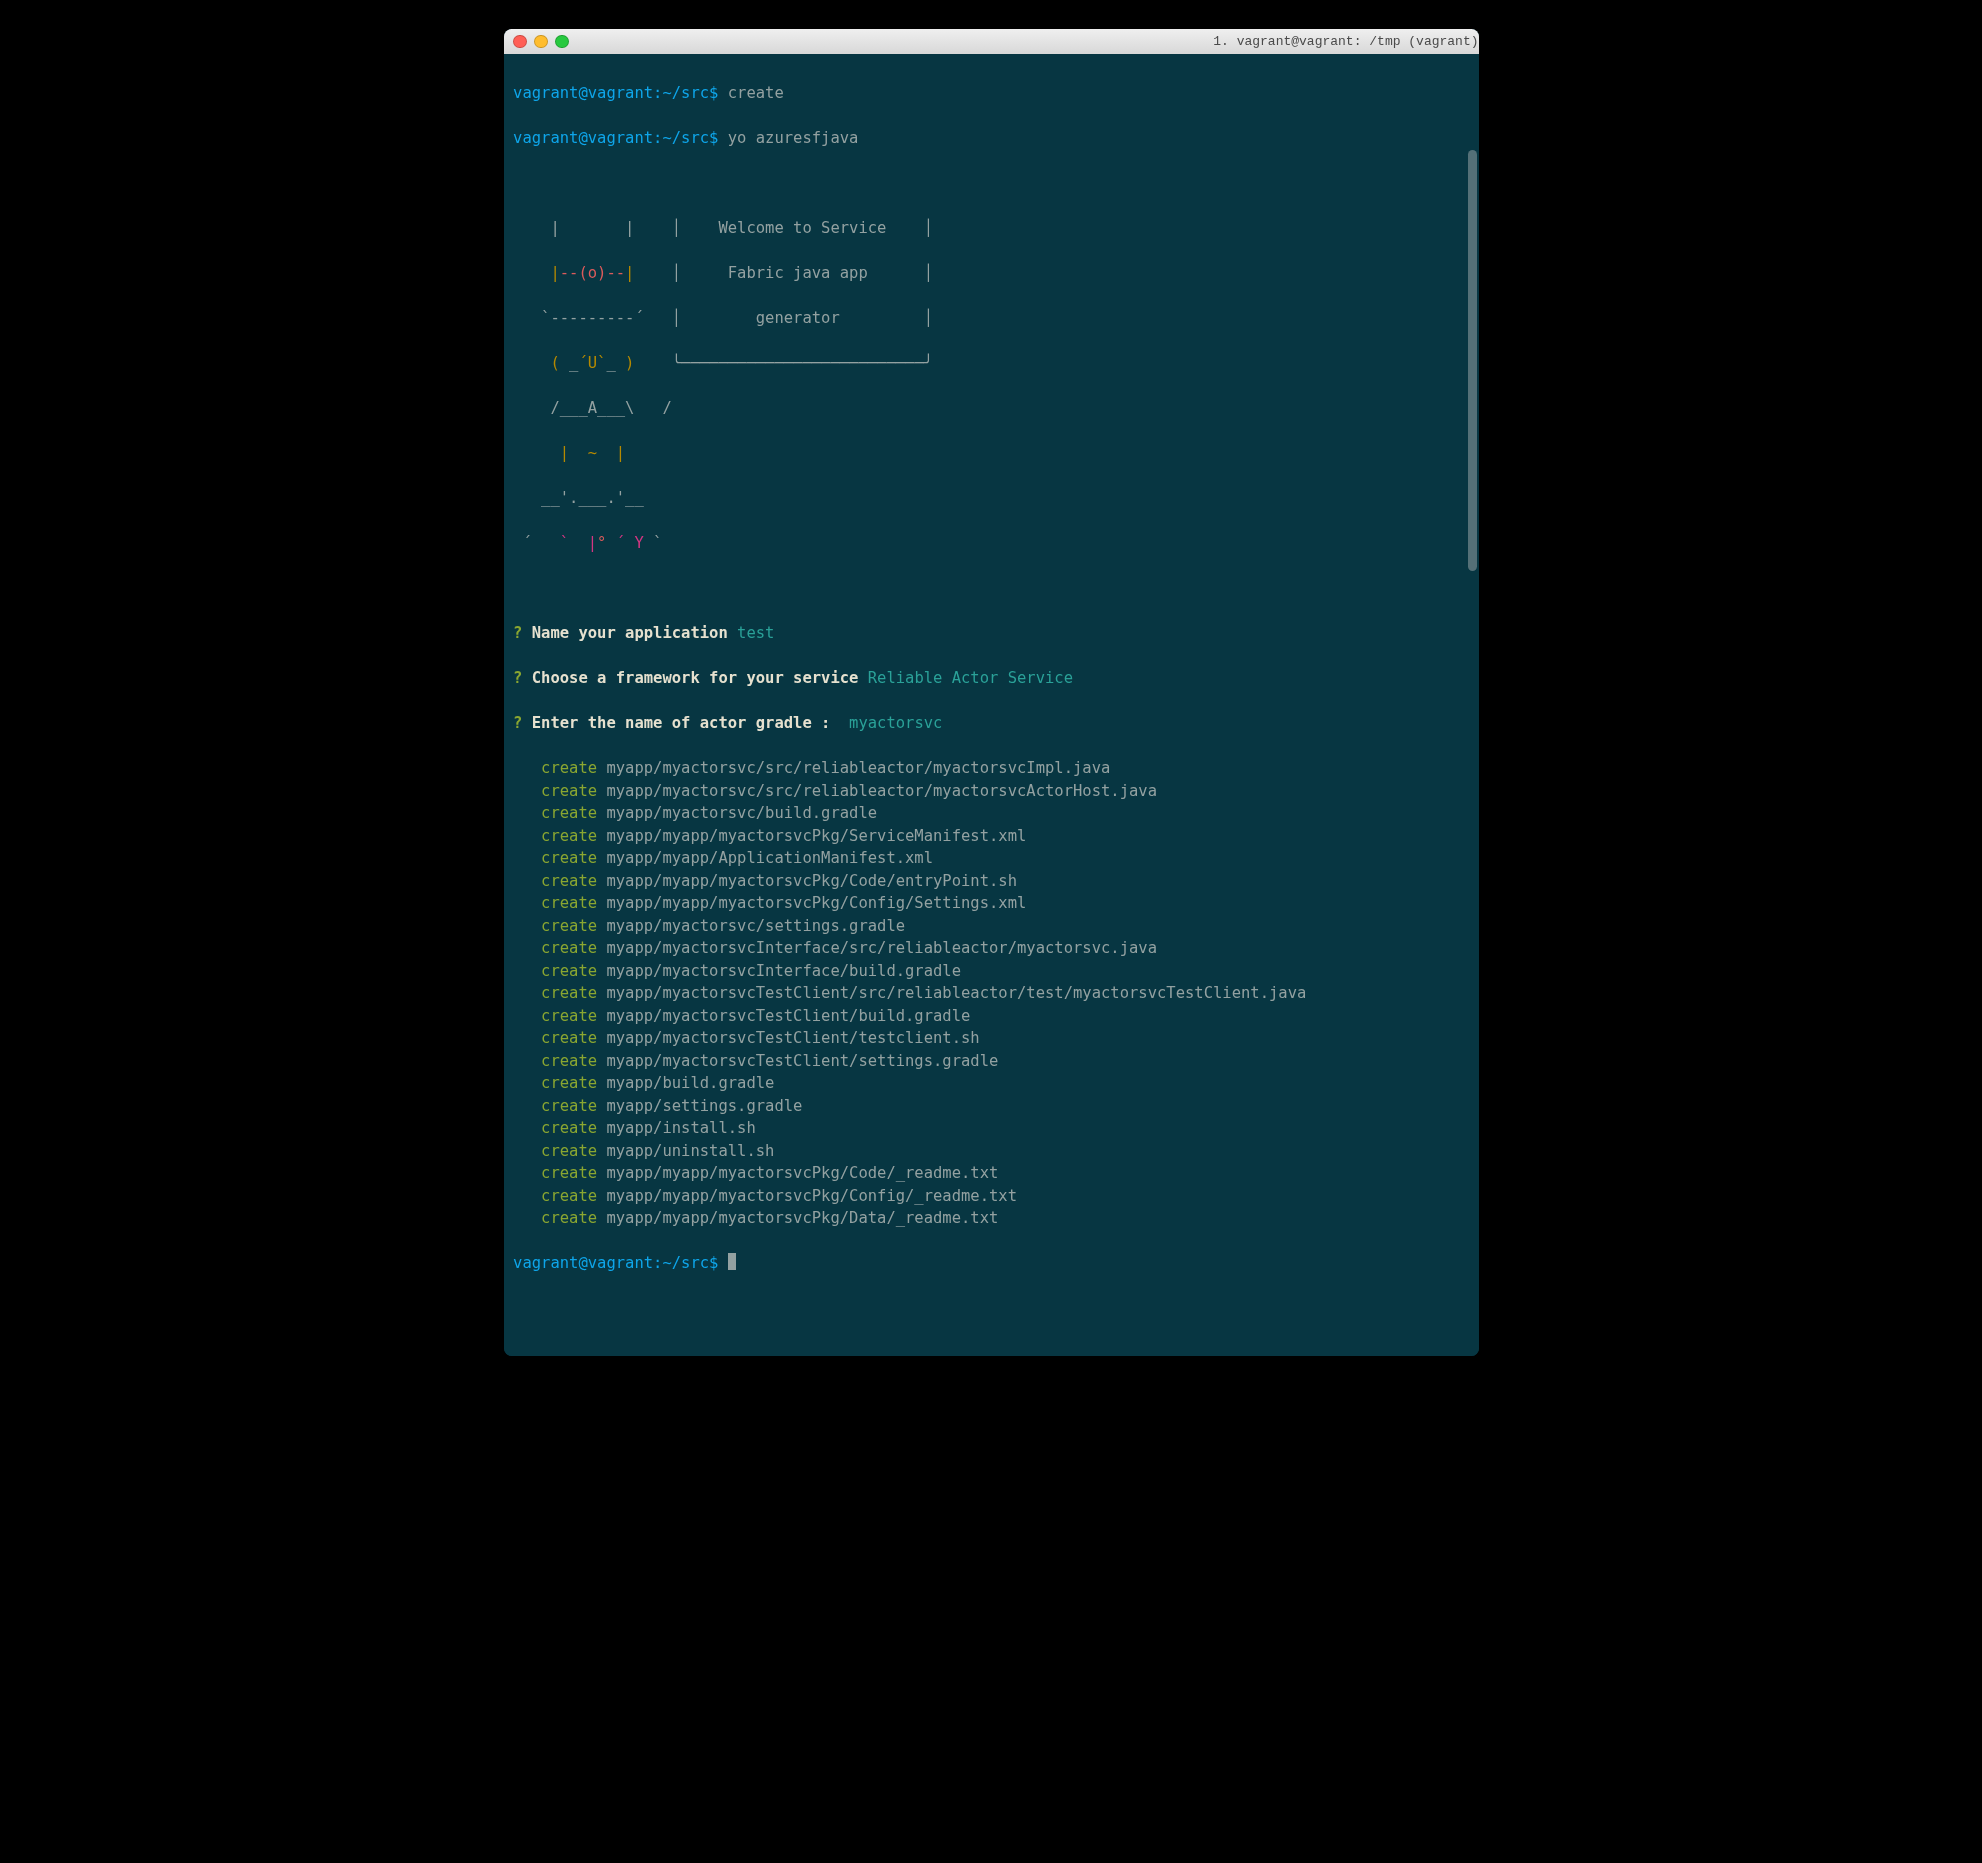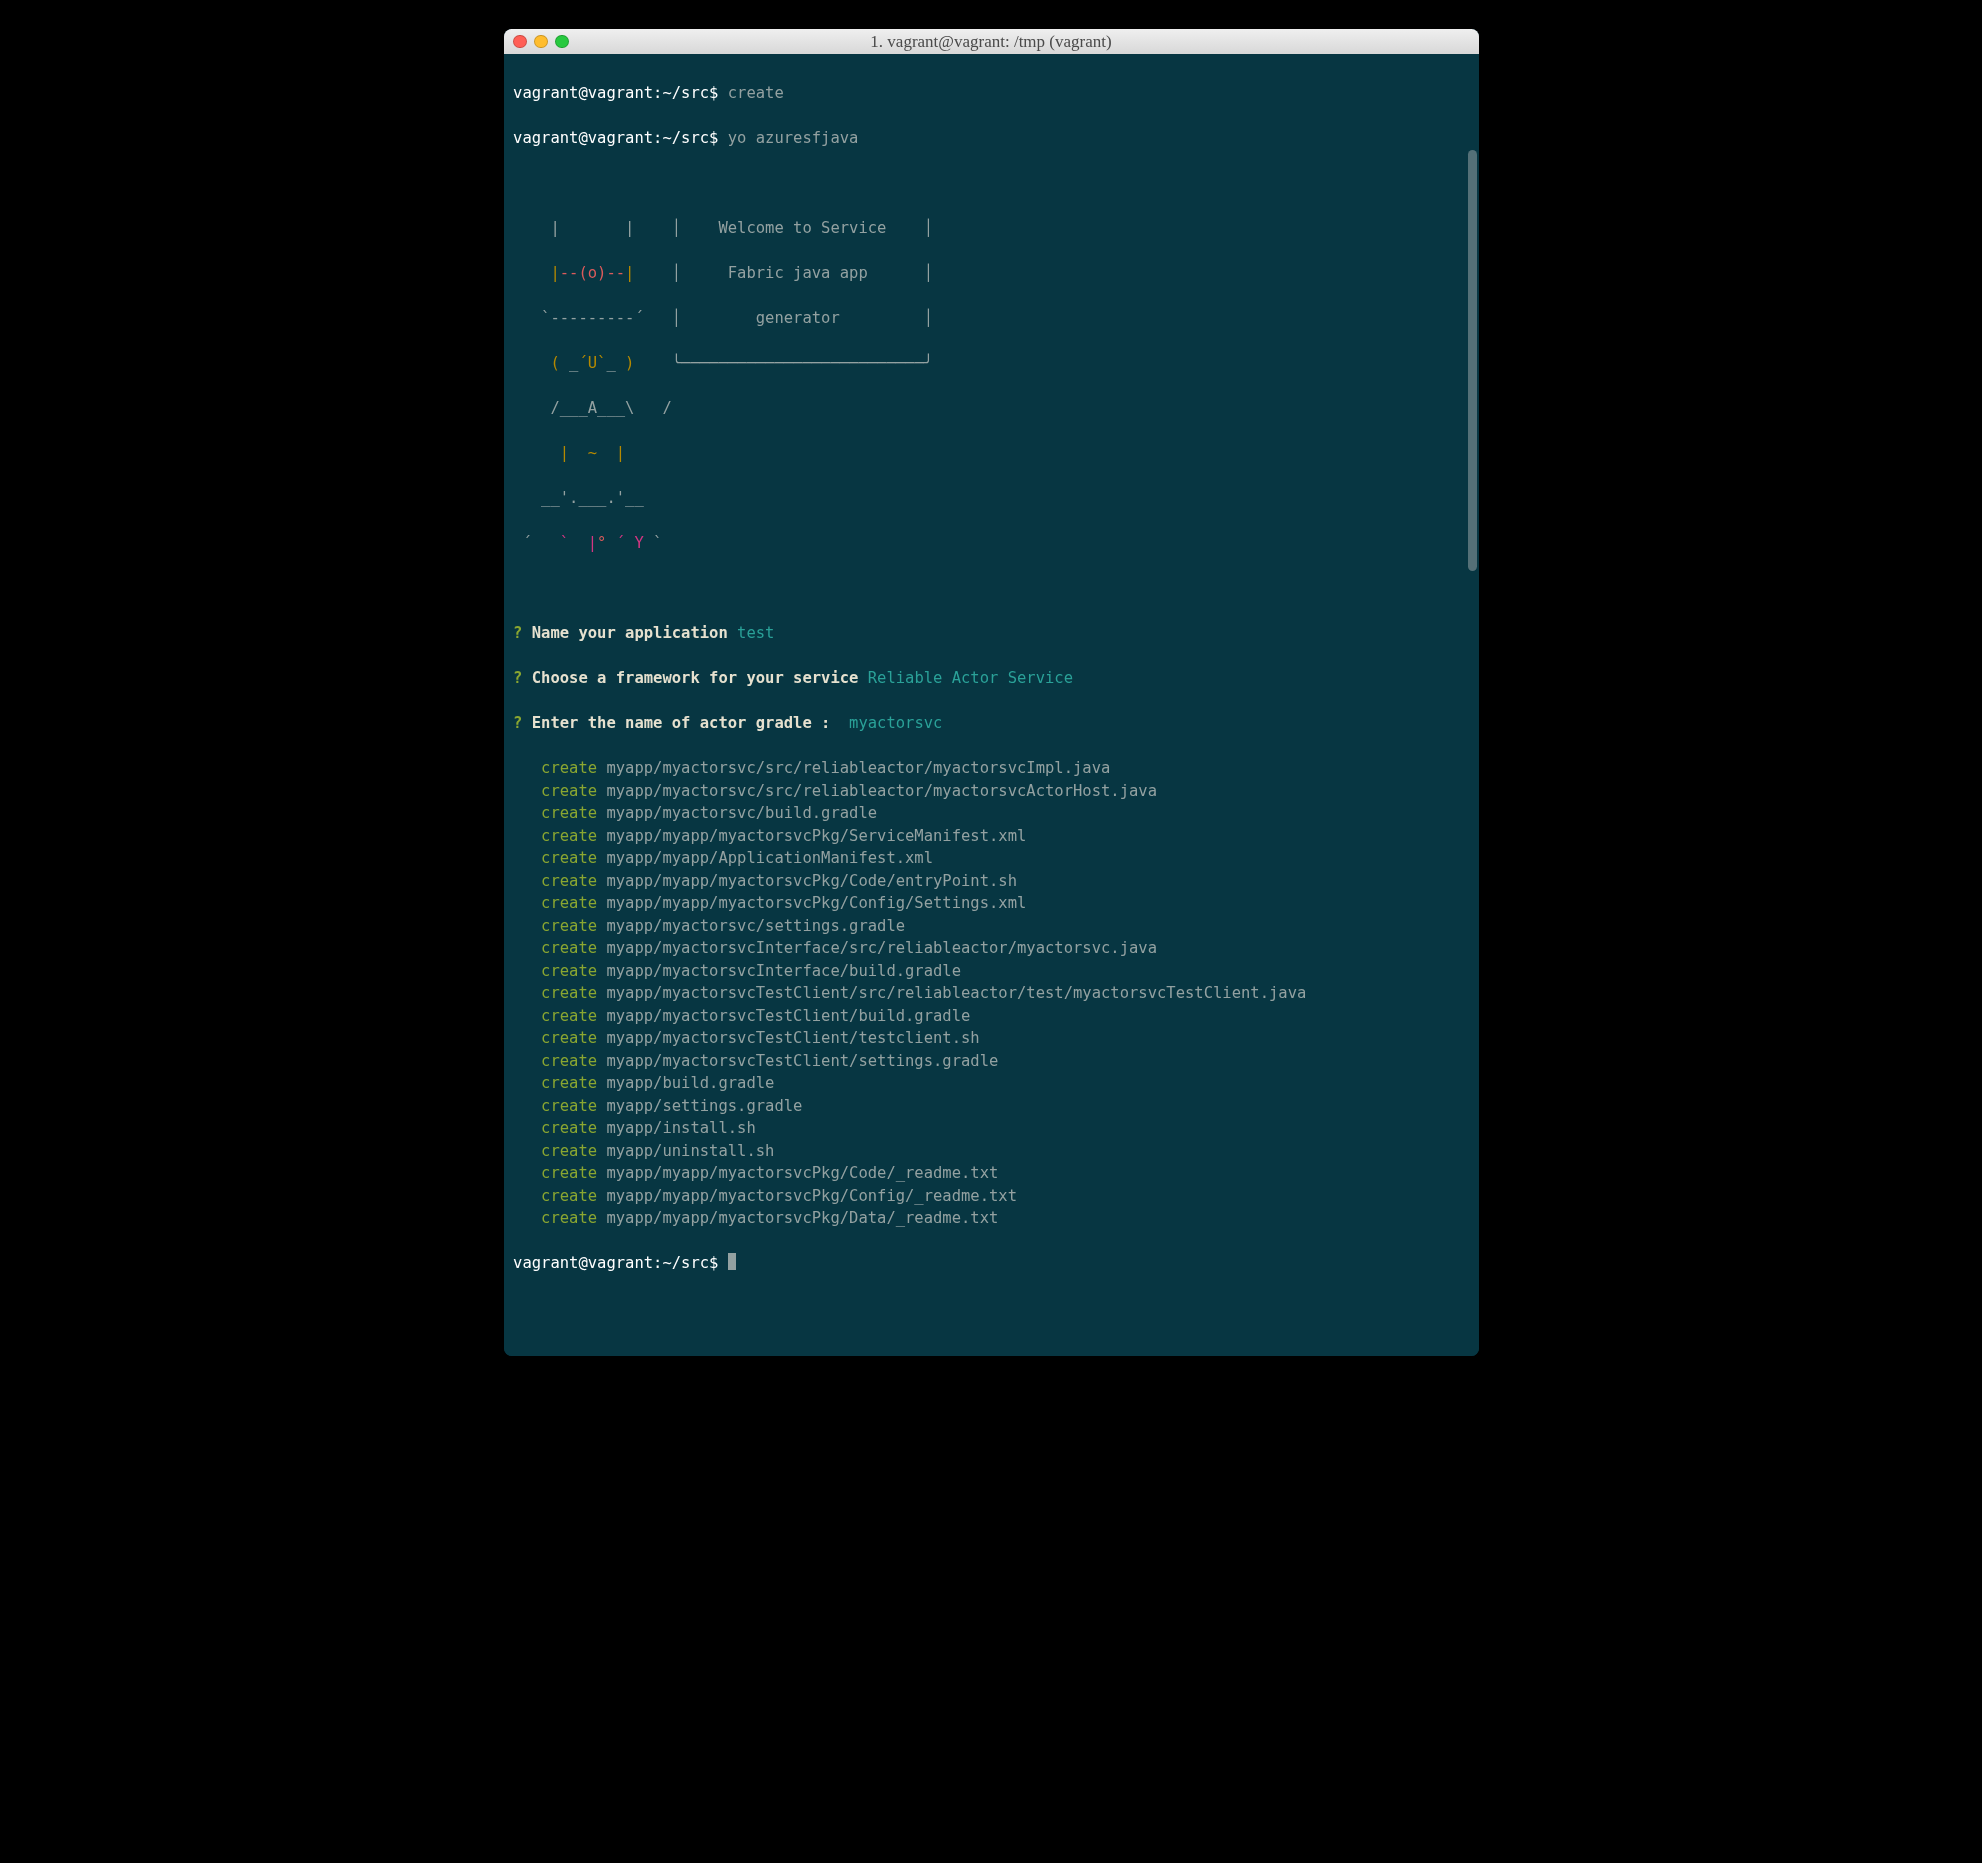--- a/index.html
+++ b/index.html
@@ -47,23 +47,23 @@
     height: 11.5px;
     border-radius: 50%;
     border: 0.5px solid rgba(0,0,0,0.2);
   }
   .dot.red { background:#ff5f56; }
   .dot.yellow { background:#ffbd2e; }
   .dot.green { background:#27c93f; }
   .title {
     position: absolute;
     left: 0; right: 0;
-    text-align: center;
-    font-family: Liberation Serif, serif;
-    font-size: 17px;
+    text-align: right;
+    font-family: Liberation Mono, monospace;
+    font-size: 13px;
     color: #4a4a4a;
     pointer-events: none;
   }
   .term {
     background: #073642;
     color: #93a1a1;
     font-family: "Menlo","Consolas",monospace;
     font-size: 15.5px;
     line-height: 22.5px;
     padding: 5.7px 9.6px 13.4px 9.6px;
@@ -72,21 +72,21 @@
   }
   .scrollbar {
     position: absolute;
     right: 1.9px;
     top: 96px;
     width: 8.6px;
     height: 421px;
     background: rgba(200,200,200,0.4);
     border-radius: 4.8px;
   }
-  .prompt { color:#ffffff; }
+  .prompt { color:#0ea5e9; }
   .white  { color:#e6e1cf; font-weight:600; }
   .cyan   { color:#2aa198; }
   .yellow { color:#b58900; }
   .red    { color:#dc5b5b; }
   .pink   { color:#d33682; }
   .green  { color:#8aa631; }
   .q      { color:#8aa631; font-weight:600; }
   .cursor {
     display:inline-block;
     width:8.6px;

